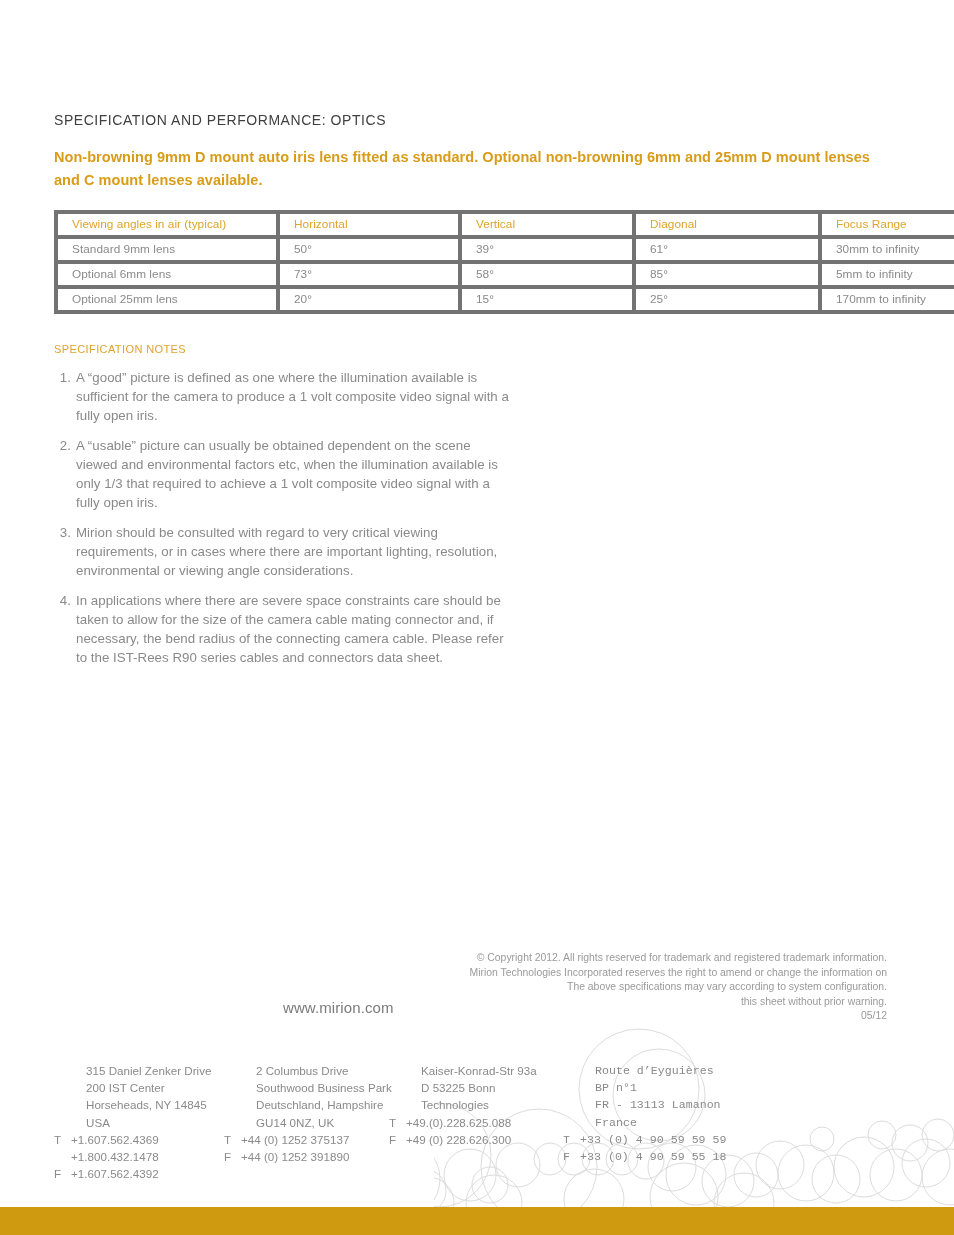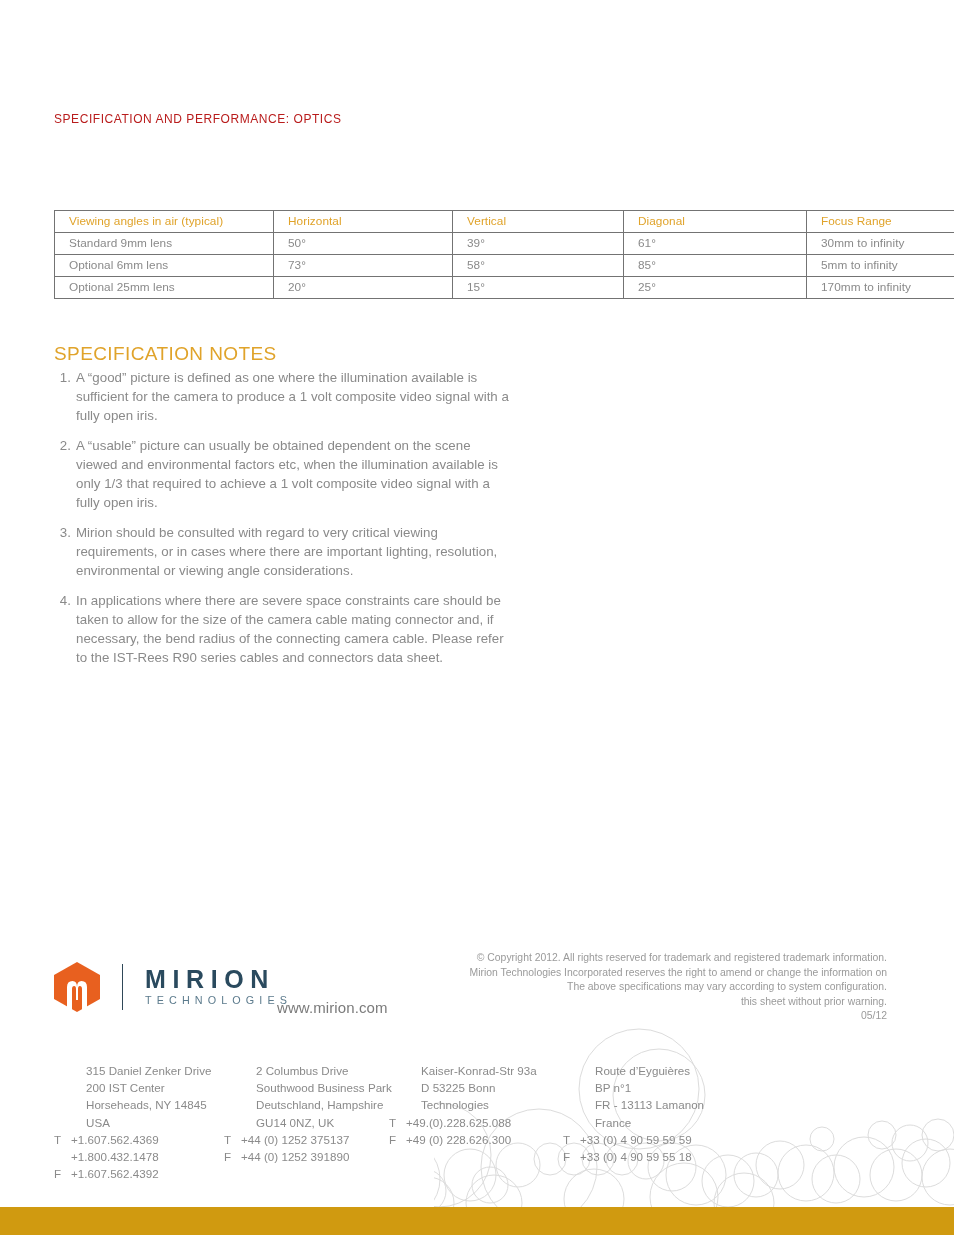--- a/index.html
+++ b/index.html
@@ -30,23 +30,23 @@
     height: 200px;
     pointer-events: none;
     z-index: 0;
   }
 
   
   .sec-head {
     position: absolute;
     left: 54px;
     top: 112px;
-    font-size: 12px;
+    font-size: 14px;
     letter-spacing: 0.55px;
-    color: #b91c1c;
+    color: #404040;
     font-weight: 400;
   }
 
   .lead {
     position: absolute;
     left: 54px;
     top: 146px;
     width: 845px;
     font-size: 14.5px;
     line-height: 23px;
@@ -58,21 +58,21 @@
   
   .spec-table {
     position: absolute;
     left: 54px;
     top: 210px;
     width: 844px;
     border-collapse: collapse;
     table-layout: fixed;
   }
   .spec-table td, .spec-table th {
-    border: 1px solid #737373;
+    border: 4px solid #737373;
     padding: 3px 6px 4px 14px;
     font-size: 11.8px;
     font-weight: 400;
     text-align: left;
     vertical-align: middle;
     height: 14px;
     color: #8a8a8a;
     letter-spacing: 0.05px;
   }
   .spec-table th {
@@ -83,21 +83,21 @@
   .col-1 { width: 158px; }
   .col-2 { width: 150px; }
   .col-3 { width: 162px; }
   .col-4 { width: 176px; }
 
   
   .notes-head {
     position: absolute;
     left: 54px;
     top: 343px;
-    font-size: 19px;
+    font-size: 11px;
     color: #e0a32a;
     letter-spacing: 0.4px;
     font-weight: 400;
   }
   .notes {
     position: absolute;
     left: 54px;
     top: 368px;
     width: 460px;
   }
@@ -145,21 +145,21 @@
     line-height: 27px;
   }
   .logo-sub {
     font-size: 10.8px;
     letter-spacing: 5.1px;
     color: #5b7a8c;
     line-height: 15px;
   }
   .weburl {
     position: absolute;
-    left: 277px;
+    left: 283px;
     top: 999px;
     font-size: 15px;
     color: #7b7b7b;
     letter-spacing: 0.1px;
     z-index: 2;
     text-align: right;
   }
 
   .copy {
     position: absolute;
@@ -185,21 +185,21 @@
   .addr {
     width: 170px;
     font-size: 11.6px;
     line-height: 17.2px;
     color: #8a8a8a;
     letter-spacing: 0.02px;
   }
   .addr.c0 { width: 170px; }
   .addr.c1 { width: 165px; }
   .addr.c2 { width: 174px; }
-  .addr.c3 { width: 200px; }
+  .addr.c3 { width: 200px; font-family: Liberation Mono, monospace; }
   .addr .ln { white-space: nowrap; margin-left: 32px; }
   .addr .ph { display: flex; }
   .addr .ph .lbl { width: 17px; flex: 0 0 17px; }
 
   
   .goldbar {
     position: absolute;
     left: 0;
     right: 0;
     bottom: 0;
@@ -247,20 +247,21 @@
       <circle cx="250" cy="190" r="34"></circle>
       <circle cx="310" cy="196" r="30"></circle>
       <circle cx="160" cy="192" r="30"></circle>
       <circle cx="60" cy="196" r="28"></circle>
       <circle cx="-6" cy="196" r="26"></circle>
     </g>
   </svg>
 
   <div class="sec-head">SPECIFICATION AND PERFORMANCE: OPTICS</div>
 
+  <div class="lead">Non-browning 9mm D mount auto iris lens fitted as standard. Optional non-browning 6mm and 25mm D mount lenses and C mount lenses available.</div>
 
   <table class="spec-table">
     <thead>
       <tr>
         <th class="col-0">Viewing angles in air (typical)</th>
         <th class="col-1">Horizontal</th>
         <th class="col-2">Vertical</th>
         <th class="col-3">Diagonal</th>
         <th class="col-4">Focus Range</th>
       </tr>
@@ -303,31 +304,20 @@
     <div class="note">
       <span class="note-num">3.</span>
       <span class="note-text">Mirion should be consulted with regard to very critical viewing requirements, or in cases where there are important lighting, resolution, environmental or viewing angle considerations.</span>
     </div>
     <div class="note">
       <span class="note-num">4.</span>
       <span class="note-text">In applications where there are severe space constraints care should be taken to allow for the size of the camera cable mating connector and, if necessary, the bend radius of the connecting camera cable. Please refer to the IST-Rees R90 series cables and connectors data sheet.</span>
     </div>
   </div>
 
-  <div class="logo-wrap">
-    <svg class="logo-mark" viewBox="0 0 46 50">
-      <path d="M23 0 L46 13 L46 37 L23 50 L0 37 L0 13 Z" fill="#e8601f"></path>
-      <path d="M13 50 L13 25 Q13 19 18.5 19 Q23 19 23 25 L23 33 L23 25 Q23 19 27.5 19 Q33 19 33 25 L33 50 L28 50 L28 27 Q28 24 25.8 24 Q24 24 24 27 L24 38 L22 38 L22 27 Q22 24 20.2 24 Q18 24 18 27 L18 50 Z" fill="#ffffff"></path>
-    </svg>
-    <div class="logo-div"></div>
-    <div class="logo-txt">
-      <div class="logo-name">MIRION</div>
-      <div class="logo-sub">TECHNOLOGIES</div>
-    </div>
-  </div>
 
   <div class="weburl">www.mirion.com</div>
 
   <div class="copy">
     <div>© Copyright 2012.  All rights reserved for trademark and registered trademark information.</div>
     <div>Mirion Technologies Incorporated reserves the right to amend or change the information on</div>
     <div>The above specifications may vary according to system configuration.</div>
     <div>this sheet without prior warning.</div>
     <div>05/12</div>
   </div>

